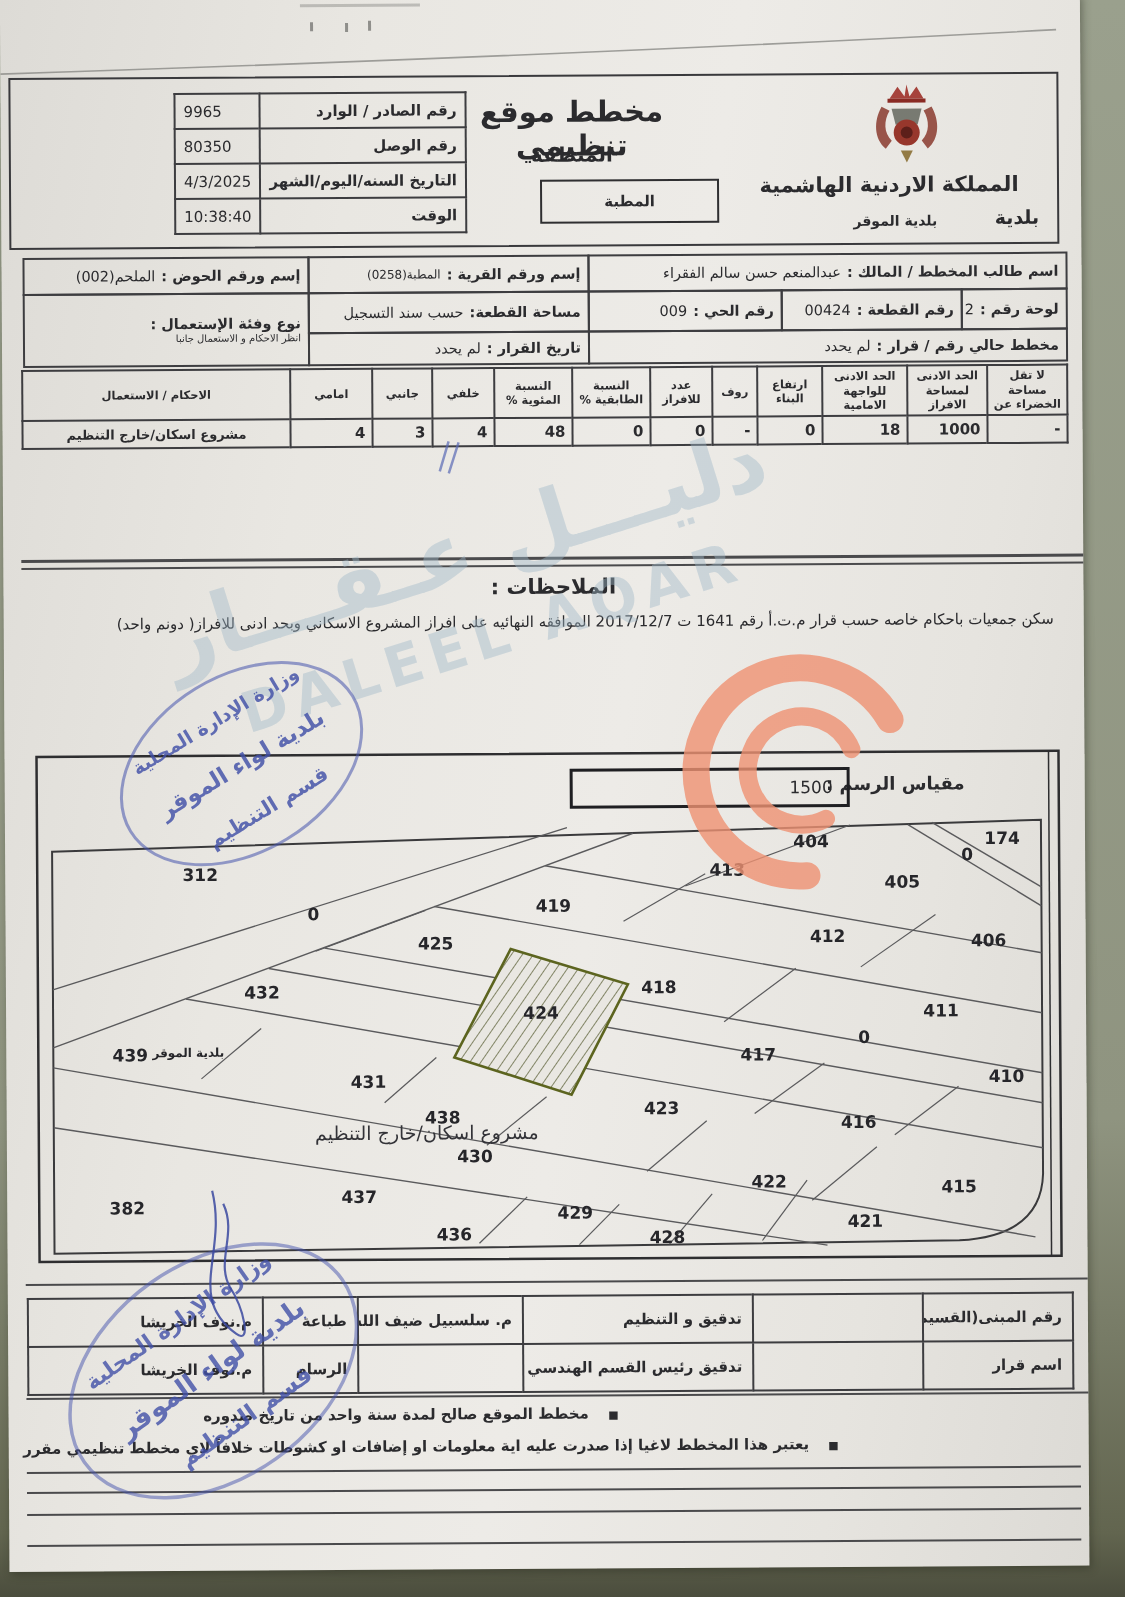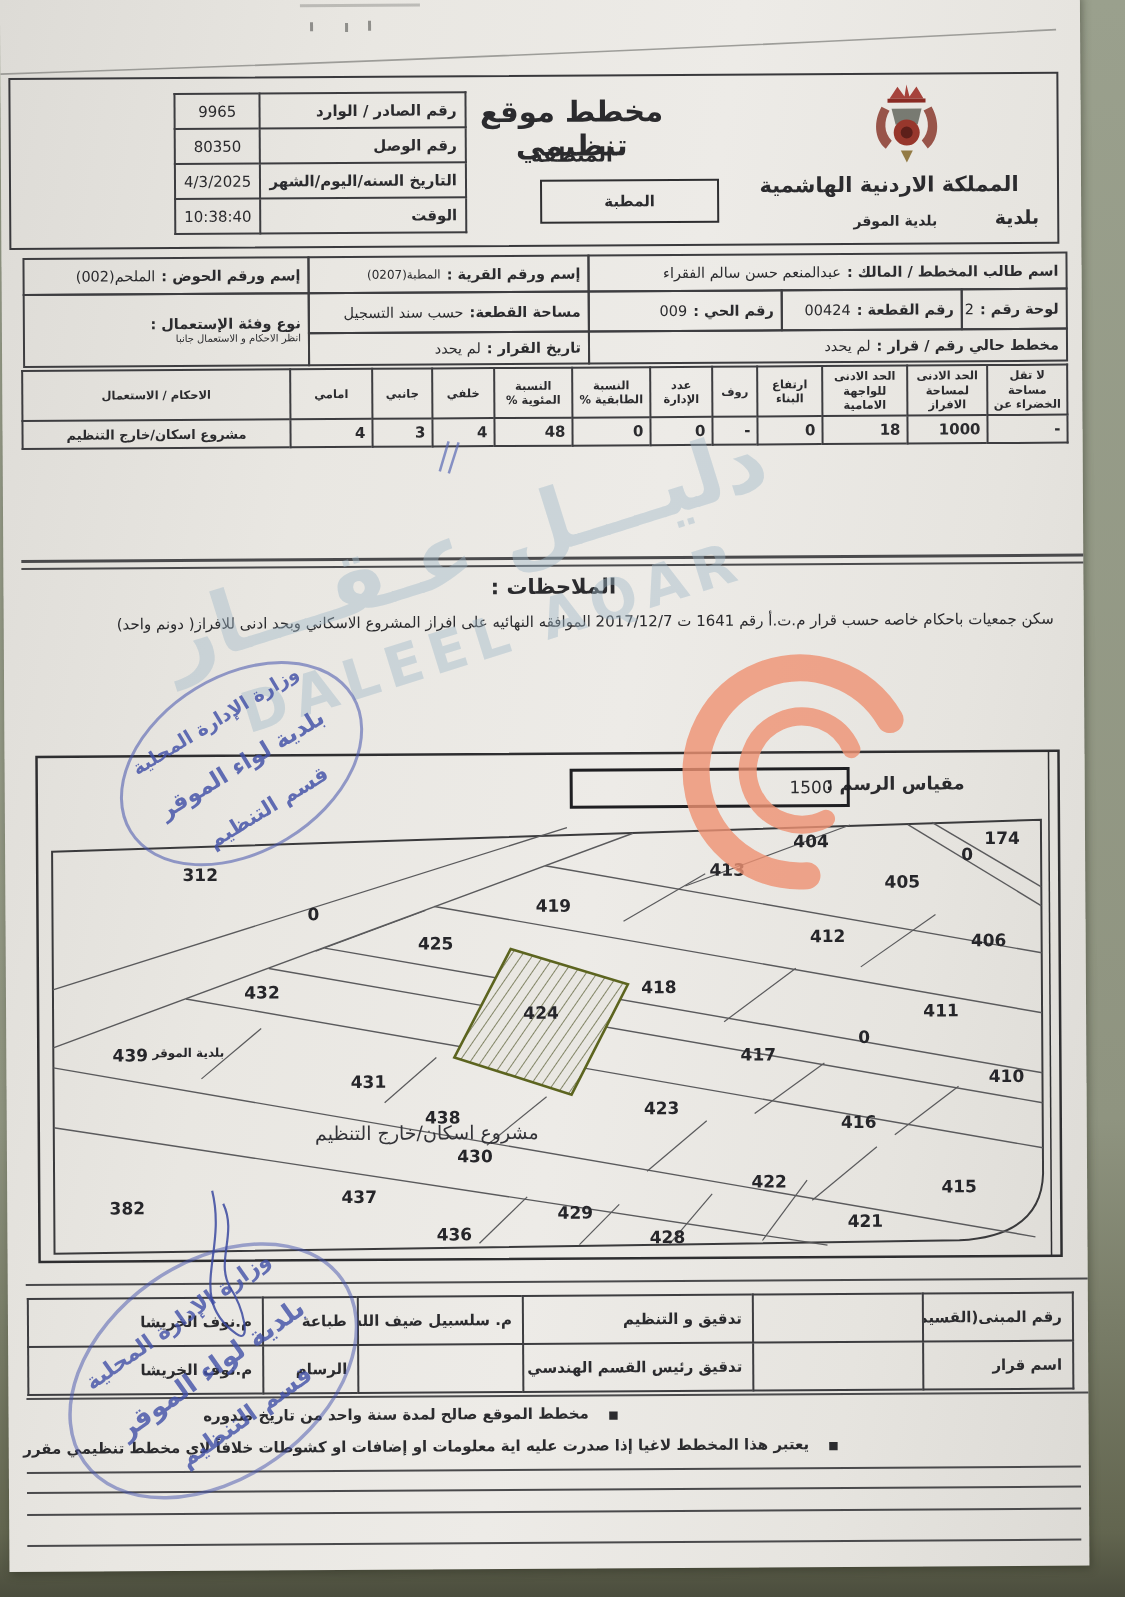--- a/index.html
+++ b/index.html
@@ -18,21 +18,21 @@
   .cell{position:absolute;border:2px solid #3d3d40;display:flex;align-items:center;gap:6px;
         padding:0 7px;box-sizing:border-box;background:transparent;font-size:14.5px;}
   .lbl{font-weight:bold;white-space:nowrap;}
   .val{white-space:nowrap;}
   .hairline{position:absolute;background:#4a4a4c;}
   
   #header-box{left:8px;top:78px;width:1050px;height:172px;border:2.5px solid #39393c;box-sizing:border-box;}
   .ref-table{position:absolute;right:590px;top:14px;left:6px;border-collapse:collapse;}
   .ref-table td{border:2px solid #3d3d40;height:33px;font-size:15px;padding:0 8px;white-space:nowrap;}
   .ref-table td.l{font-weight:bold;width:168px;}
-  .ref-table td.v{text-align:center;direction:ltr;font-size:15px;}
+  .ref-table td.v{text-align:left;direction:ltr;font-size:15px;}
   .doc-title{position:absolute;right:335px;top:18px;width:300px;text-align:center;font-size:29px;font-weight:bold;}
   .doc-region{position:absolute;right:390px;top:66px;width:190px;text-align:center;font-size:20px;font-weight:bold;}
   .region-box{position:absolute;right:338px;top:103px;width:175px;height:40px;border:2.5px solid #2f2f31;
               display:flex;align-items:center;justify-content:center;font-size:15px;font-weight:bold;}
   .kingdom{position:absolute;right:18px;top:98px;width:300px;text-align:center;font-size:21px;font-weight:bold;}
   .balad{position:absolute;right:18px;top:132px;font-size:19px;font-weight:bold;}
   .balad-name{position:absolute;right:120px;top:138px;font-size:14px;font-weight:bold;}
   
   #notes-head{left:440px;top:578px;width:220px;text-align:center;font-size:21px;font-weight:bold;}
   #notes-text{right:30px;top:616px;width:1010px;font-size:15px;white-space:nowrap;}
@@ -108,21 +108,21 @@
     <div class="balad">بلدية</div>
     <div class="balad-name">بلدية الموقر</div>
   </div>
 
   <div class="cell" style="right:14px;top:258px;width:480px;height:38px">
     <span class="lbl">اسم طالب المخطط / المالك :</span>
     <span class="val">عبدالمنعم حسن سالم الفقراء</span>
   </div>
   <div class="cell" style="right:492px;top:258px;width:282px;height:38px">
     <span class="lbl">إسم ورقم القرية :</span>
-    <span class="val" style="font-size:12px">المطبة(0207)</span>
+    <span class="val" style="font-size:12px">المطبة(0258)</span>
   </div>
   <div class="cell" style="right:772px;top:258px;width:287px;height:38px">
     <span class="lbl">إسم ورقم الحوض :</span>
     <span class="val">الملحم(002)</span>
   </div>
 
   <div class="cell" style="right:14px;top:294px;width:107px;height:42px">
     <span class="lbl">لوحة رقم :</span>
     <span class="val">2</span>
   </div>
@@ -166,21 +166,21 @@
         <col style="width:82px">
         <col>
     </colgroup>
     <thead>
         <tr id="setbacks-head">
           <th>لا تقل مساحة الخضراء عن</th>
           <th>الحد الادنى لمساحة الافراز</th>
           <th>الحد الادنى للواجهة الامامية</th>
           <th>ارتفاع البناء</th>
           <th>روف</th>
-          <th>عدد الإدارة</th>
+          <th>عدد للافراز</th>
           <th>النسبة الطابقية %</th>
           <th>النسبة المئوية %</th>
           <th>خلفي</th>
           <th>جانبي</th>
           <th>امامي</th>
           <th>الاحكام / الاستعمال</th>
         </tr>
       </thead>
     <tbody>
         <tr id="setbacks-vals">

